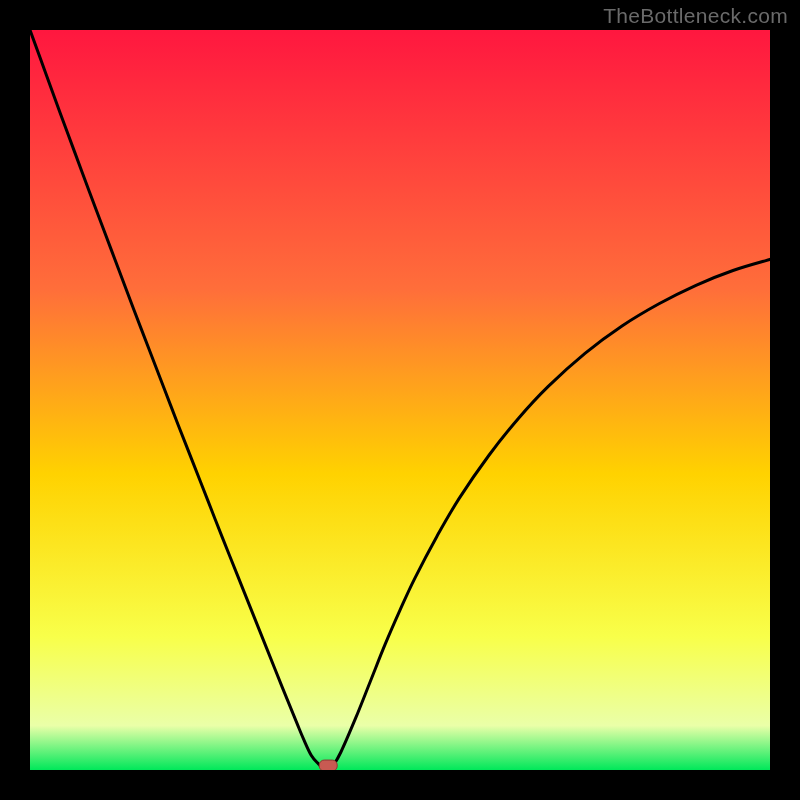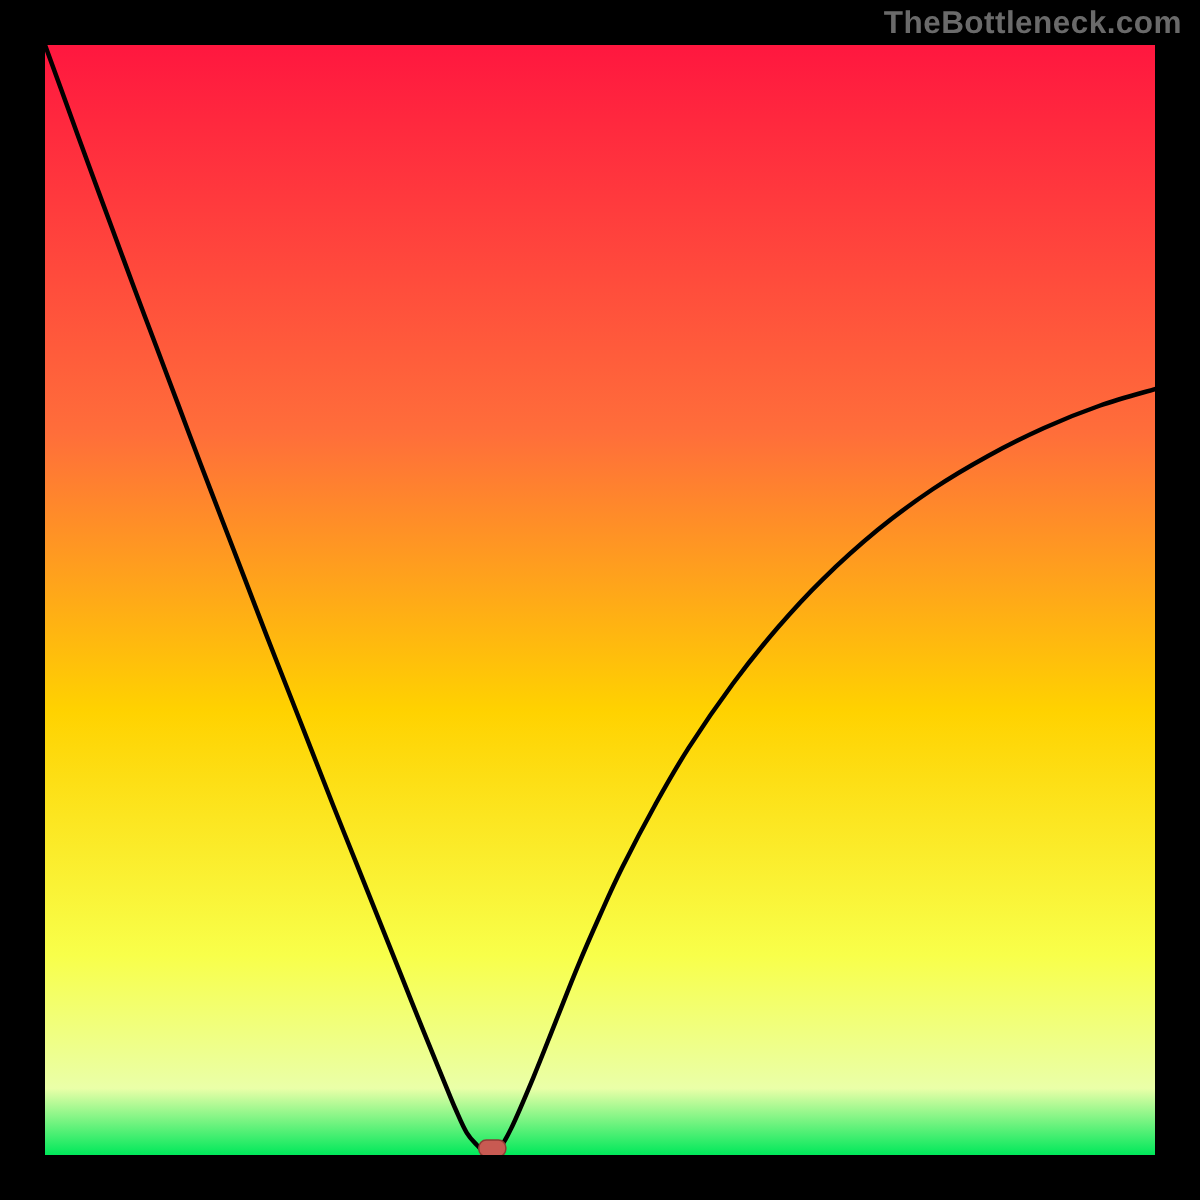--- a/index.html
+++ b/index.html
@@ -19,21 +19,21 @@
     height: 800px;
     background: #000000;
   }
   .watermark {
     position: absolute;
     top: 4px;
     right: 12px;
     color: #6a6a6a;
     font-size: 21px;
     letter-spacing: 0.3px;
-    font-weight: 700;
+    font-weight: 400;
   }
   .plot-area {
     position: absolute;
     top: 30px;
     left: 30px;
     width: 740px;
     height: 740px;
     overflow: hidden;
   }
   svg {

